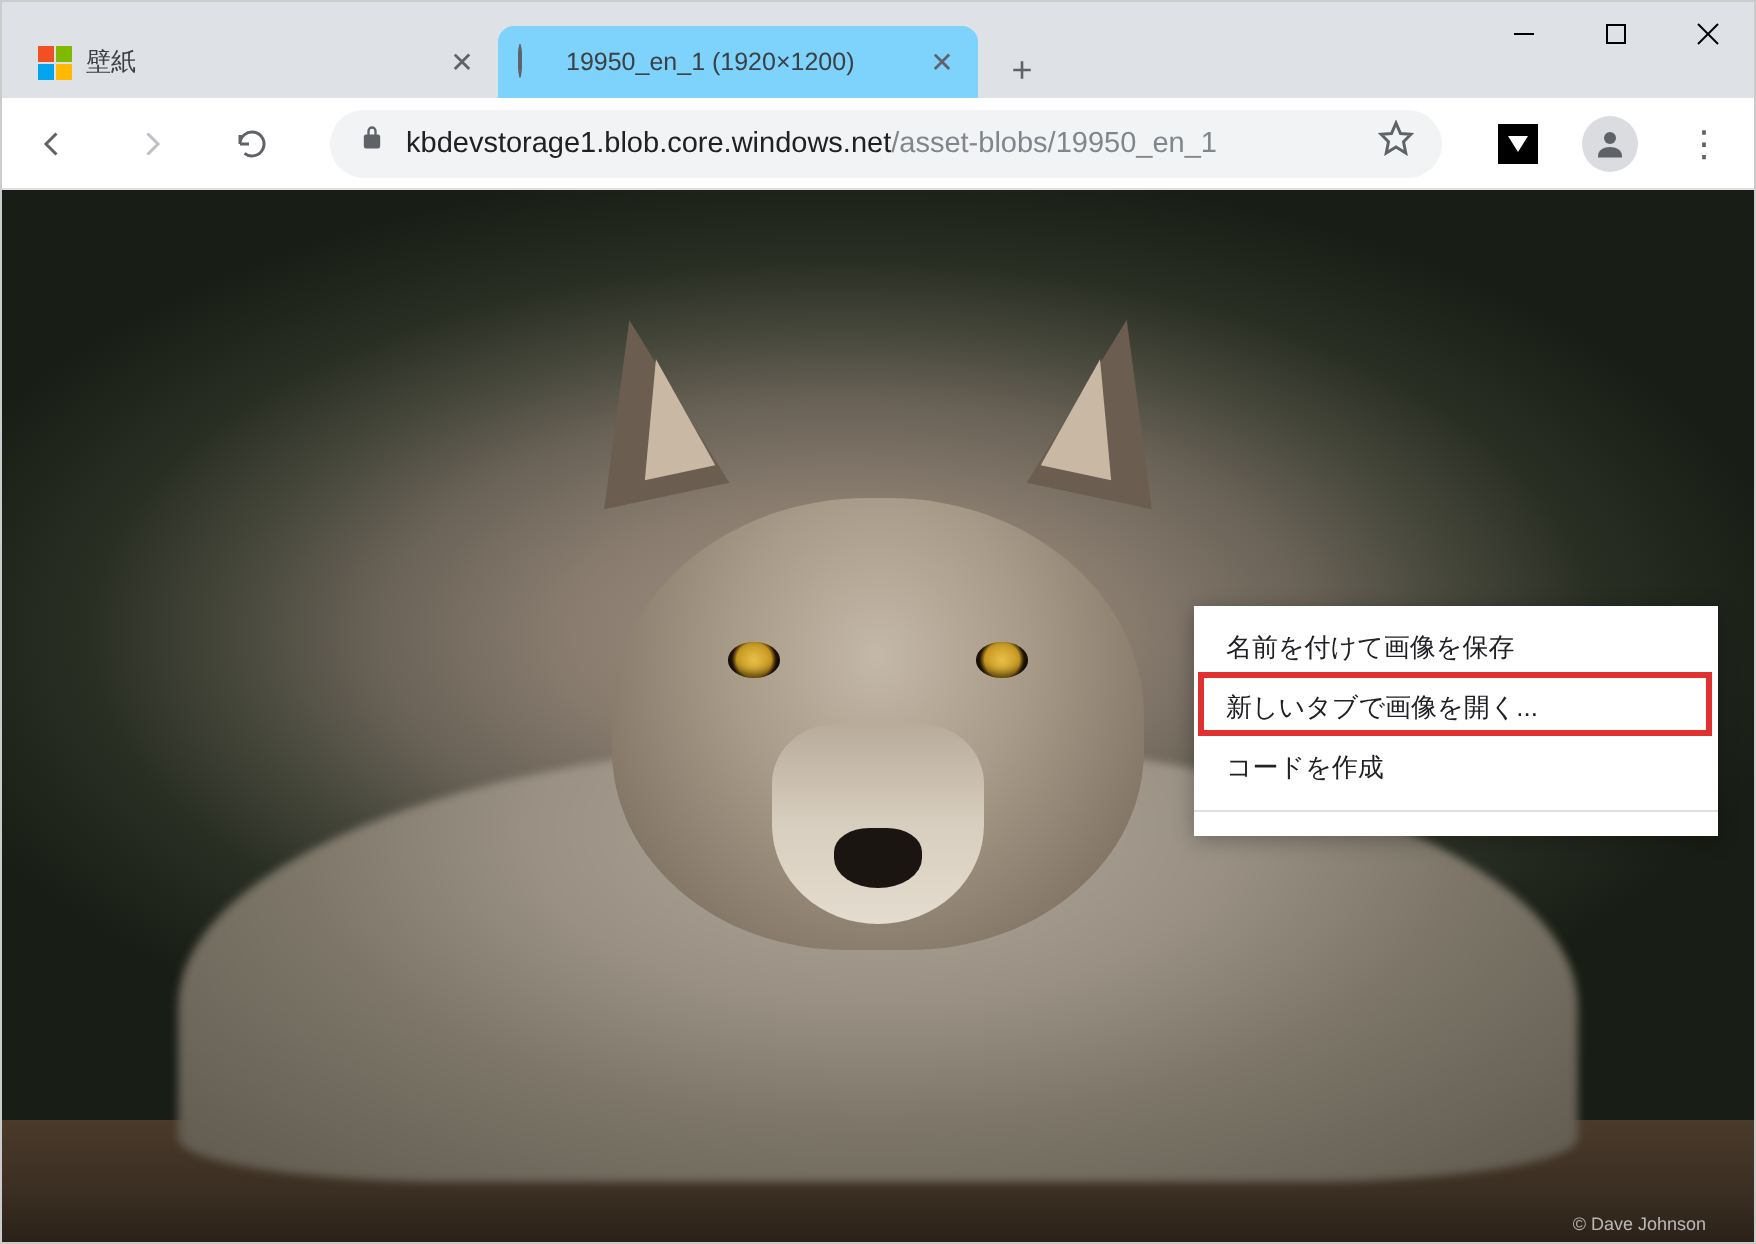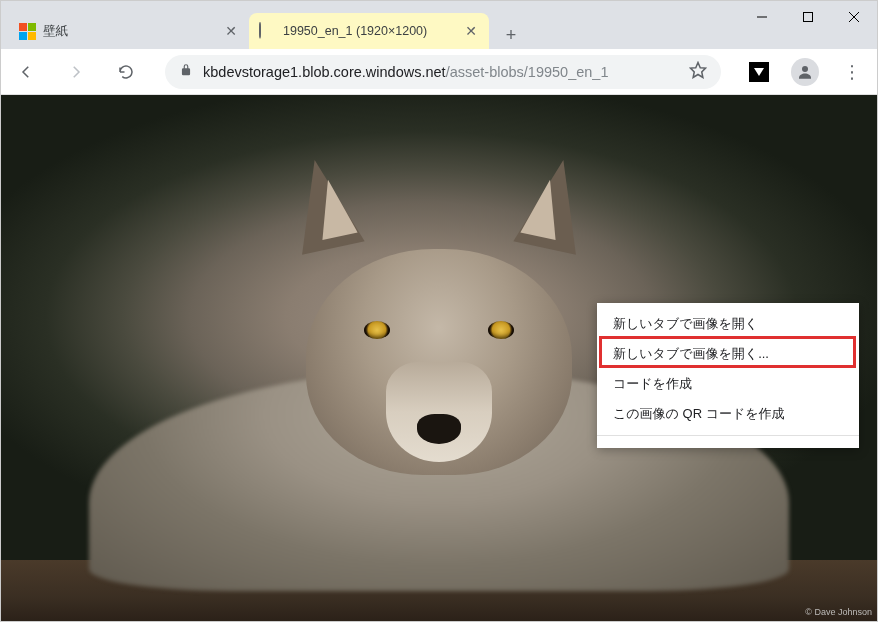--- a/index.html
+++ b/index.html
@@ -1,21 +1,21 @@
 <!DOCTYPE html>
 <html><head>
 <meta charset="utf-8">
 <style>
 * { margin: 0; padding: 0; box-sizing: border-box; font-family: "Segoe UI", "Yu Gothic UI", Meiryo, sans-serif; }
 body { width: 878px; height: 622px; background: #fff; overflow: hidden; position: relative; border: 1px solid #ccc; }
 
 .titlebar { height: 48px; display: flex; align-items: flex-start; background: #dee1e6; }
 .tabs { display: flex; align-items: flex-end; height: 48px; padding-left: 8px; }
 .tab { height: 36px; min-width: 240px; display: flex; align-items: center; padding: 0 10px; font-size: 12.5px; color: #3c4043; gap: 8px; position: relative; margin-top: 10px; justify-content: center; }
-.tab.active { background: #fef9c3; border-top-left-radius: 8px; border-top-right-radius: 8px; }
+.tab.active { background: #7dd3fc; border-top-left-radius: 8px; border-top-right-radius: 8px; }
 .tab .favicon { width: 16px; height: 16px; flex-shrink: 0; }
 .tab .title { flex: 1; white-space: nowrap; overflow: hidden; text-overflow: ellipsis; }
 .tab .close { width: 16px; height: 16px; display: flex; align-items: center; justify-content: center; color: #5f6368; font-size: 14px; cursor: pointer; }
 .newtab { width: 28px; height: 28px; margin: 14px 0 0 8px; display: flex; align-items: center; justify-content: center; color: #5f6368; font-size: 18px; cursor: pointer; }
 .spacer { flex: 1; }
 .winctrl { display: flex; }
 .winbtn { width: 46px; height: 32px; display: flex; align-items: center; justify-content: center; color: #000; cursor: pointer; }
 .winbtn svg { width: 12px; height: 12px; }
 .ms-logo { display: grid; grid-template-columns: 8px 8px; grid-template-rows: 8px 8px; gap: 1px; }
 .ms-logo div:nth-child(1){background:#f25022}.ms-logo div:nth-child(2){background:#7fba00}.ms-logo div:nth-child(3){background:#00a4ef}.ms-logo div:nth-child(4){background:#ffb900}
@@ -48,21 +48,21 @@
 .ear-inner { position:absolute; width:0; height:0; border-left:18px solid transparent; border-right:18px solid transparent; border-bottom:58px solid #c8b8a4; top:10px; }
 .ear-inner.left { left:15%; transform:rotate(-12deg); }
 .ear-inner.right { right:15%; transform:rotate(12deg); }
 .face { position:absolute; left:12%; right:12%; top:26%; bottom:0; background: radial-gradient(ellipse at 50% 35%, #c4b8a8 0%, #a89a88 40%, #8c7e6e 70%, #6e6256 100%); border-radius: 48% 48% 44% 44%; }
 .eye { position:absolute; width:26px; height:18px; background: radial-gradient(circle, #e6c04a 0%, #c89820 55%, #2a1a08 70%, #000 100%); border-radius:50%; top:32%; box-shadow: 0 -2px 4px rgba(0,0,0,0.6) inset; }
 .eye.left { left:22%; }
 .eye.right { right:22%; }
 .muzzle { position:absolute; left:30%; right:30%; top:50%; height:44%; background: linear-gradient(180deg, #b8ab9a 0%, #d8cebf 50%, #e4dccf 100%); border-radius: 30% 30% 50% 50%; }
 .nose { position:absolute; left:50%; transform:translateX(-50%); bottom:18%; width:44px; height:30px; background:#1a1510; border-radius:40% 40% 50% 50%; }
 .ground { position:absolute; left:0; right:0; bottom:0; height:12%; background: linear-gradient(180deg, #4a3a2a 0%, #3a2e22 60%, #2a2018 100%); }
-.watermark { position:absolute; right:5px; bottom:6px; font-size:9px; color:#ddd; opacity:0.8; }
+.watermark { position:absolute; right:24px; bottom:6px; font-size:9px; color:#ddd; opacity:0.8; }
 
 .ctx-menu { position:absolute; top:208px; left:596px; width:262px; background:#fff; box-shadow: 0 2px 10px rgba(0,0,0,0.3); padding: 6px 0; font-size: 13px; color:#202124; }
 .ctx-item { height: 30px; display:flex; align-items:center; padding: 0 16px; cursor:pointer; }
 .ctx-sep { height:1px; background:#e0e0e0; margin:6px 0; }
 .ctx-highlight { position:absolute; border:3px solid #e03030; pointer-events:none; }
 </style>
 </head>
 <body>
 
 <div class="titlebar">
@@ -159,20 +159,19 @@
           <div class="eye right"></div>
         <div class="muzzle">
             <div class="nose"></div>
           </div>
       </div>
     </div>
     <div class="watermark">© Dave Johnson</div>
   </div>
 
   <div class="ctx-menu">
-    <div class="ctx-item">新しいタブで画像を開く</div>
+    <div class="ctx-item">名前を付けて画像を保存</div>
     <div class="ctx-item">新しいタブで画像を開く...</div>
     <div class="ctx-item">コードを作成</div>
-    <div class="ctx-item">この画像の QR コードを作成</div>
     <div class="ctx-sep"></div>
   </div>
   <div class="ctx-highlight" style="top:241px; left:598px; width:257px; height:32px;"></div>
 </div>
 
 </body></html>

